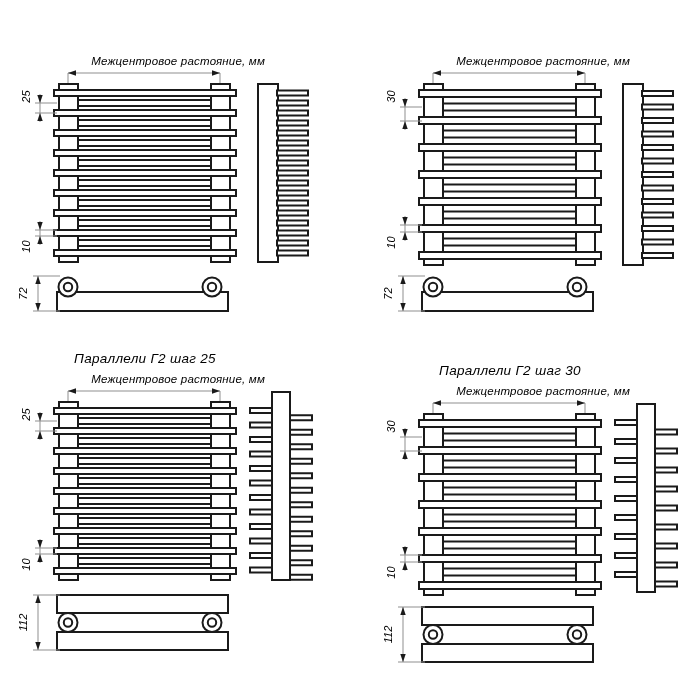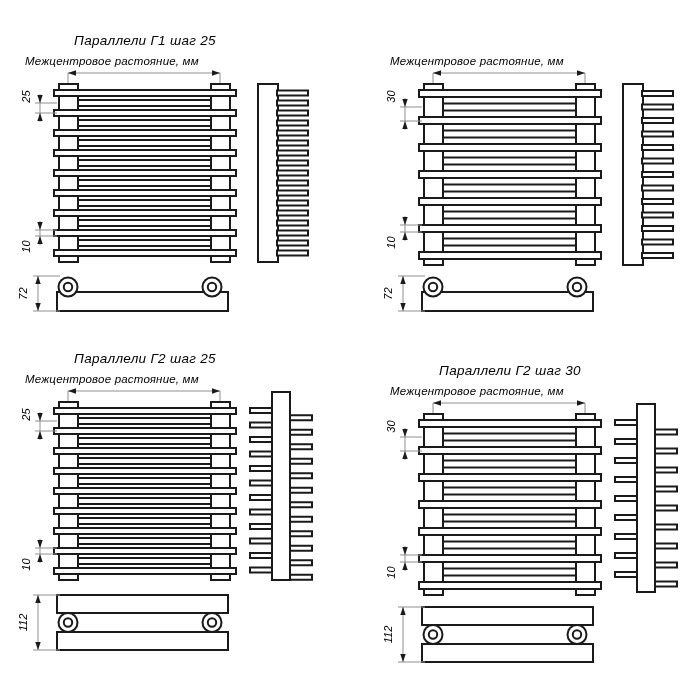--- a/index.html
+++ b/index.html
@@ -6,35 +6,34 @@
   body{width:700px;height:700px;background:#ffffff;position:relative;overflow:hidden;
        font-family:"Liberation Sans",sans-serif;color:#000;}
   .quadrant{position:absolute;width:350px;height:370px;}
   #q0{left:0;top:0}
   #q1{left:365px;top:0}
   #q2{left:0;top:318px}
   #q3{left:365px;top:330px}
   .qsvg{position:absolute;left:0;top:0;width:350px;height:370px;}
   .q-title{position:absolute;left:25px;top:33px;width:240px;text-align:center;
            font-style:italic;font-size:13.5px;font-weight:500;letter-spacing:.3px;}
-  .q-subtitle{position:absolute;left:25px;top:55px;width:240px;text-align:left;
+  .q-subtitle{position:absolute;left:25px;top:55px;width:240px;text-align:right;
            font-style:italic;font-size:11.5px;letter-spacing:.2px;}
   .dim-rot{position:absolute;width:34px;height:13px;line-height:13px;text-align:center;
            font-style:italic;font-size:11px;transform:rotate(-90deg);}
   .pitch-label{left:9px;top:90px;}
   .s25 .tube-label{left:9px;top:240px;}
   .s30 .tube-label{left:9px;top:236px;}
   .g1 .depth-label{left:6px;top:287px;}
   .g2 .depth-label{left:6px;top:298px;}
 </style>
 </head>
 <body>
 
 <section class="quadrant g1 s25" id="q0">
-  <div class="q-title">Параллели Г1 шаг 25</div>
   <div class="q-subtitle">Межцентровое растояние, мм</div>
   <div class="dim-rot pitch-label">25</div>
   <div class="dim-rot tube-label">10</div>
   <div class="dim-rot depth-label">72</div>
   <svg class="qsvg" viewBox="0 0 350 370">
       <rect x="59" y="84" width="19" height="178" fill="#ffffff" stroke="#1a1a1a" stroke-width="2"></rect>
       <rect x="211" y="84" width="19" height="178" fill="#ffffff" stroke="#1a1a1a" stroke-width="2"></rect>
       <rect x="54" y="90" width="182" height="6" fill="#ffffff" stroke="#1a1a1a" stroke-width="2"></rect>
       <rect x="78" y="100" width="133" height="6" fill="#ffffff" stroke="#1a1a1a" stroke-width="2"></rect>
       <rect x="54" y="110" width="182" height="6" fill="#ffffff" stroke="#1a1a1a" stroke-width="2"></rect>

